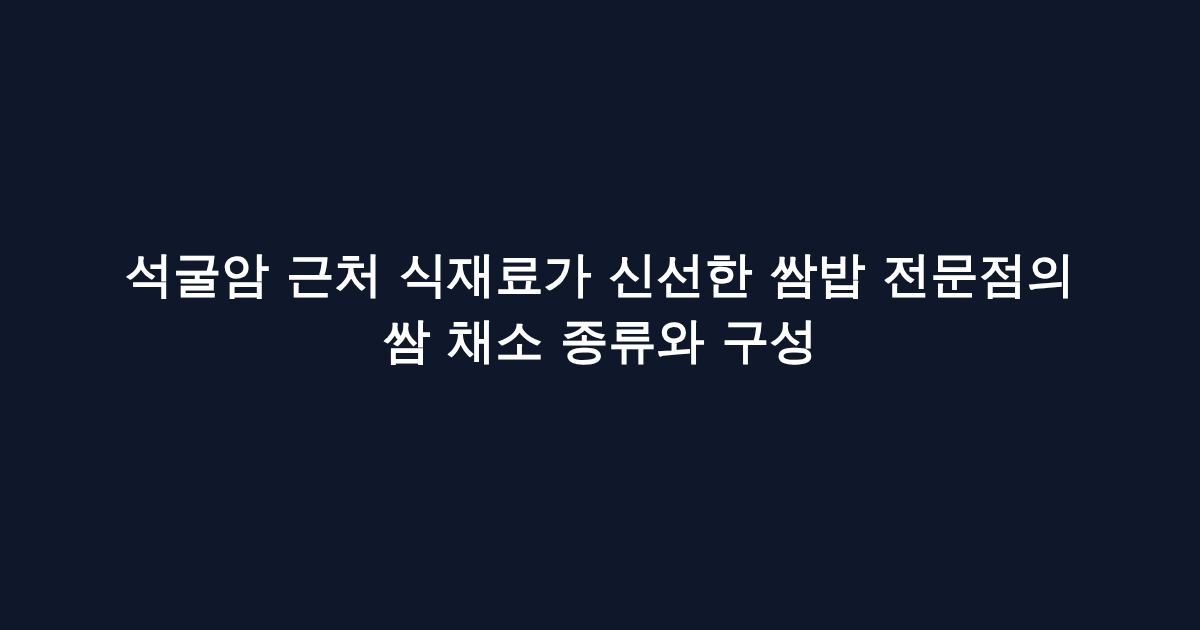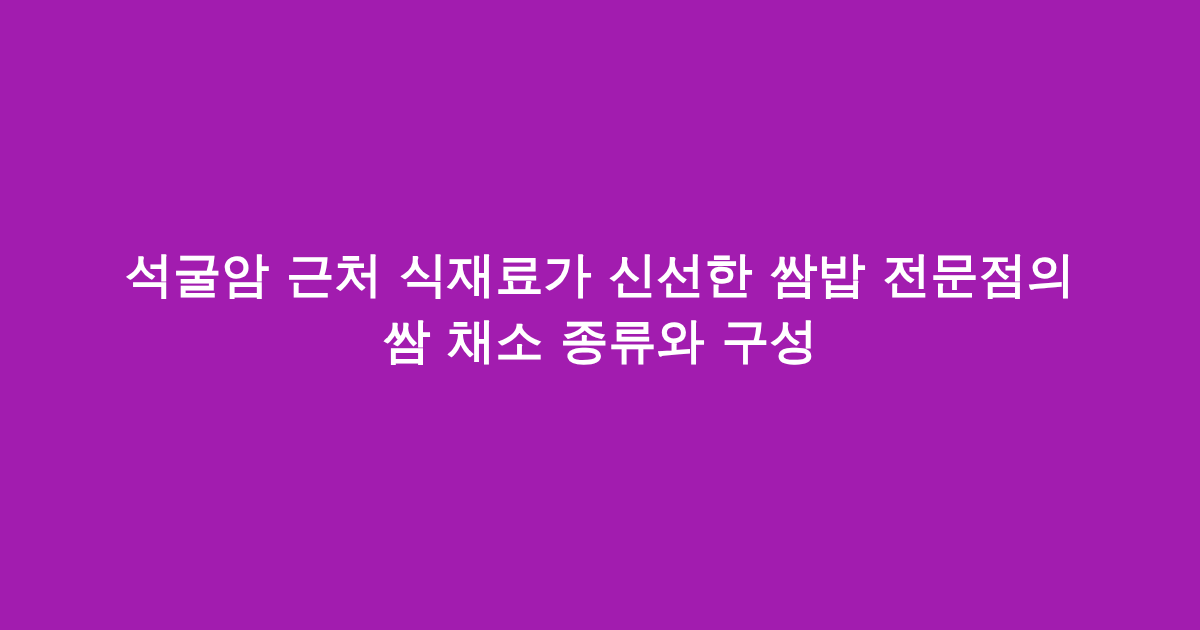--- a/index.html
+++ b/index.html
@@ -47,17 +47,17 @@
     line-height: 66px;
     letter-spacing: 0.1px;
     word-break: keep-all;
     overflow-wrap: break-word;
     text-rendering: geometricPrecision;
   }
 </style>
 </head>
 <body>
 
-<div class="og-card" style="background-color: #a21caf;">
+<div class="og-card" style="background-color: #0f172a;">
   <div class="title-wrap">
     <h1 class="og-title" style="color: rgb(255, 255, 255);">석굴암 근처 식재료가 신선한 쌈밥 전문점의 쌈 채소 종류와 구성</h1>
   </div>
 </div>
 
 </body></html>

